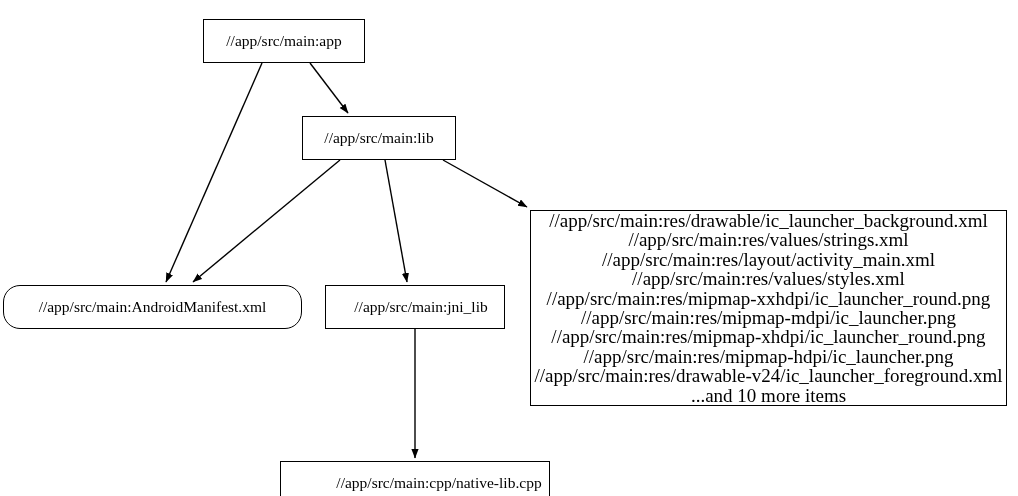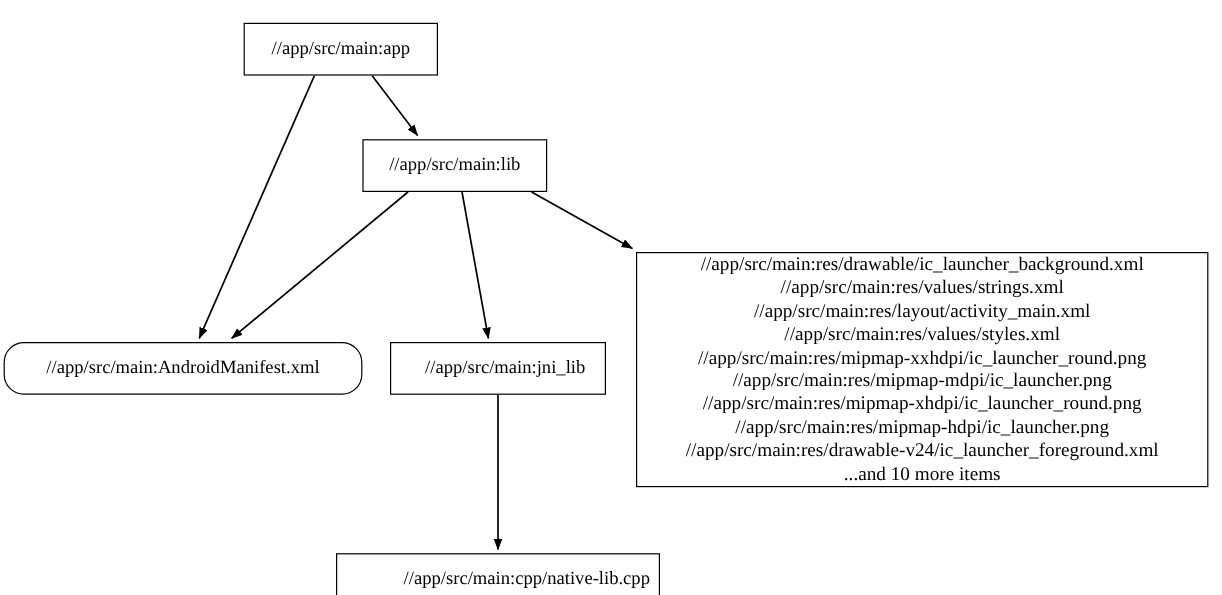--- a/index.html
+++ b/index.html
@@ -38,21 +38,21 @@
   }
   .node-label {
     display: block;
     text-align: center;
     font-size: 15.5px;
     line-height: 1.0;
     white-space: pre;
     color: #000000;
   }
   .node-multiline .node-label {
-    font-size: 16px;
+    font-size: 19px;
     line-height: 19.4px;
     white-space: pre-line;
   }
 </style>
 </head>
 <body>
 
 <div id="graph-canvas">
 
   <svg id="edge-layer" viewBox="0 0 1018 496" width="1018" height="496" xmlns="http://www.w3.org/2000/svg">

